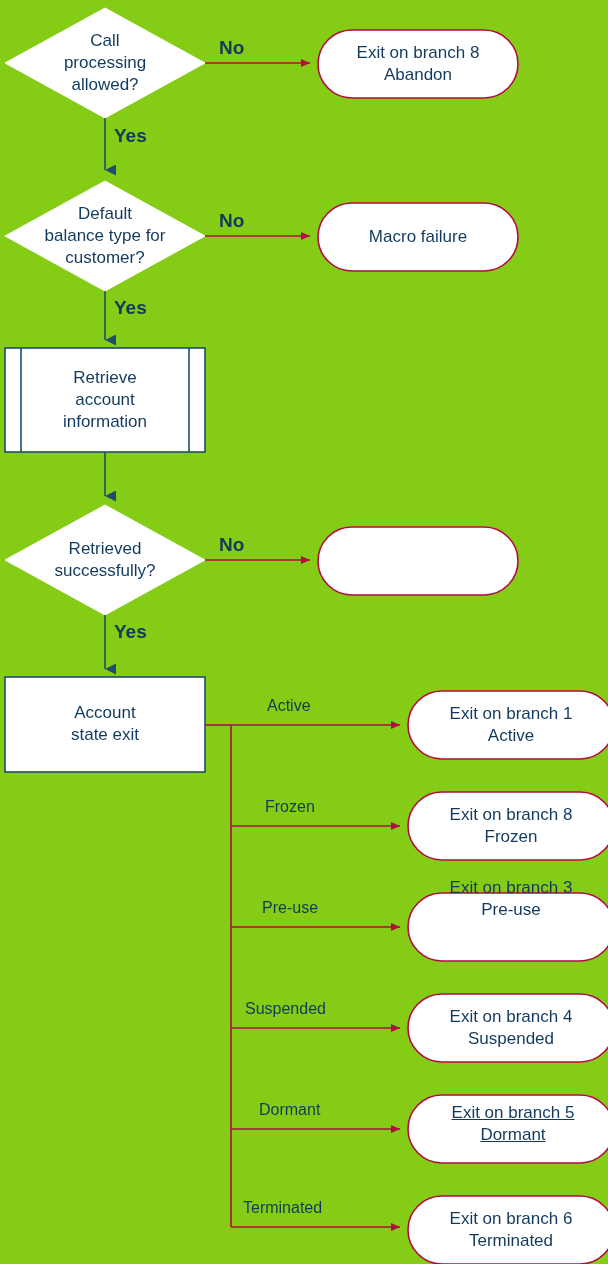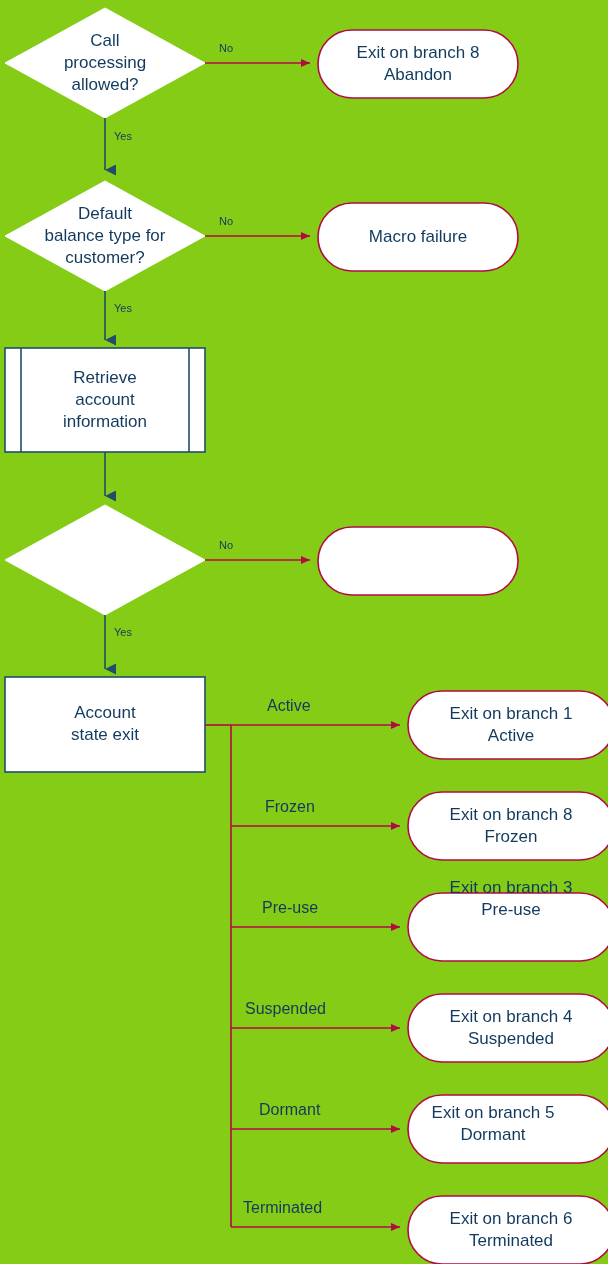--- a/index.html
+++ b/index.html
@@ -32,22 +32,22 @@
     text-align: center;
     color: #123a5e;
     font-size: 17px;
     line-height: 22px;
     pointer-events: none;
     white-space: pre-line;
   }
   .edge-label {
     position: absolute;
     color: #123a5e;
-    font-size: 11px;
-    font-weight: normal;
+    font-size: 19px;
+    font-weight: bold;
     line-height: 16px;
     white-space: nowrap;
   }
   .edge-label.plain {
     font-weight: normal;
     font-size: 16px;
   }
 </style>
 </head>
 <body>
@@ -119,20 +119,22 @@
 allowed?</div>
 
   <div class="node-text" style="left:25px; top:358px; width:160px; height:84px;">Retrieve
 account
 information</div>
 
   <div class="node-text" style="left:8px; top:195px; width:194px; height:82px;">Default
 balance type for
 customer?</div>
 
+  <div class="node-text" style="left:13px; top:530px; width:184px; height:60px;">Retrieved
+successfully?</div>
 
   <div class="node-text" style="left:15px; top:692px; width:180px; height:64px;">Account
 state exit</div>
 
   <div class="node-text" style="left:328px; top:32px; width:180px; height:64px;">Exit on branch 8
 Abandon</div>
 
   <div class="node-text" style="left:328px; top:205px; width:180px; height:64px;">Macro failure</div>
 
 
@@ -141,21 +143,21 @@
 
   <div class="node-text" style="left:418px; top:794px; width:186px; height:64px;">Exit on branch 8
 Frozen</div>
 
   <div class="node-text" style="left:418px; top:865px; width:186px; height:68px;">Exit on branch 3
 Pre-use</div>
 
   <div class="node-text" style="left:418px; top:996px; width:186px; height:64px;">Exit on branch 4
 Suspended</div>
 
-  <div class="node-text" style="left:400px; top:1097px; width:186px; height:54px;">Exit on branch 5
+  <div class="node-text" style="left:420px; top:1097px; width:186px; height:54px;text-decoration:underline;">Exit on branch 5
 Dormant</div>
 
   <div class="node-text" style="left:418px; top:1198px; width:186px; height:64px;">Exit on branch 6
 Terminated</div>
 
   <div class="edge-label" style="left:219px; top:40px;">No</div>
   <div class="edge-label" style="left:114px; top:128px;">Yes</div>
 
   <div class="edge-label" style="left:219px; top:213px;">No</div>
   <div class="edge-label" style="left:114px; top:300px;">Yes</div>

